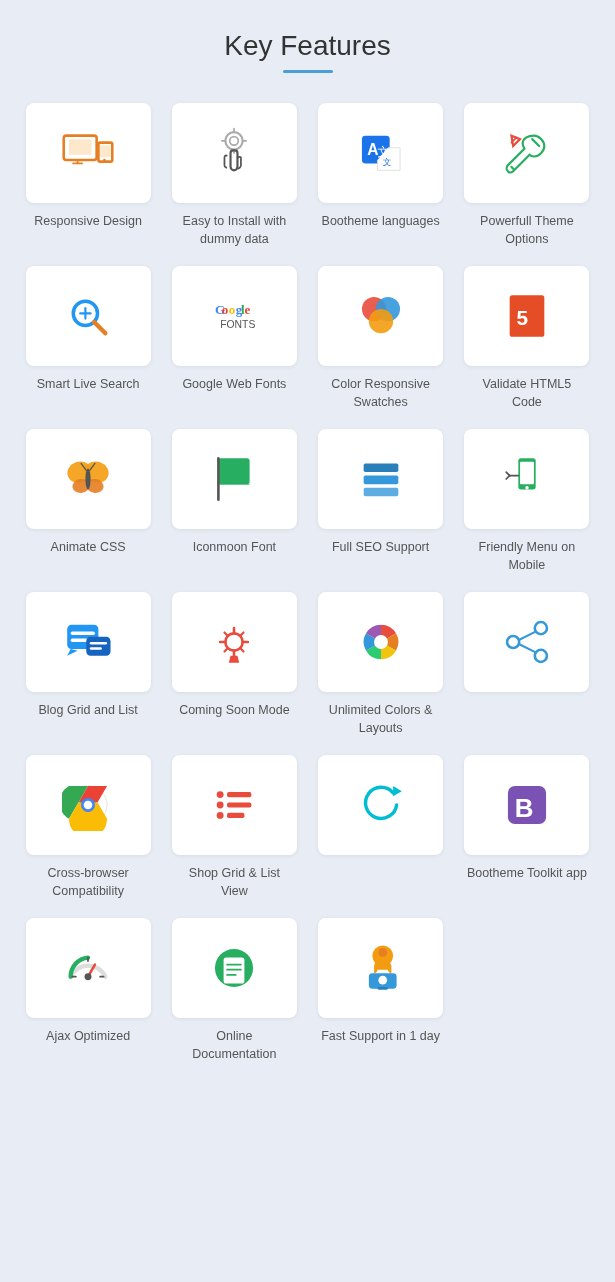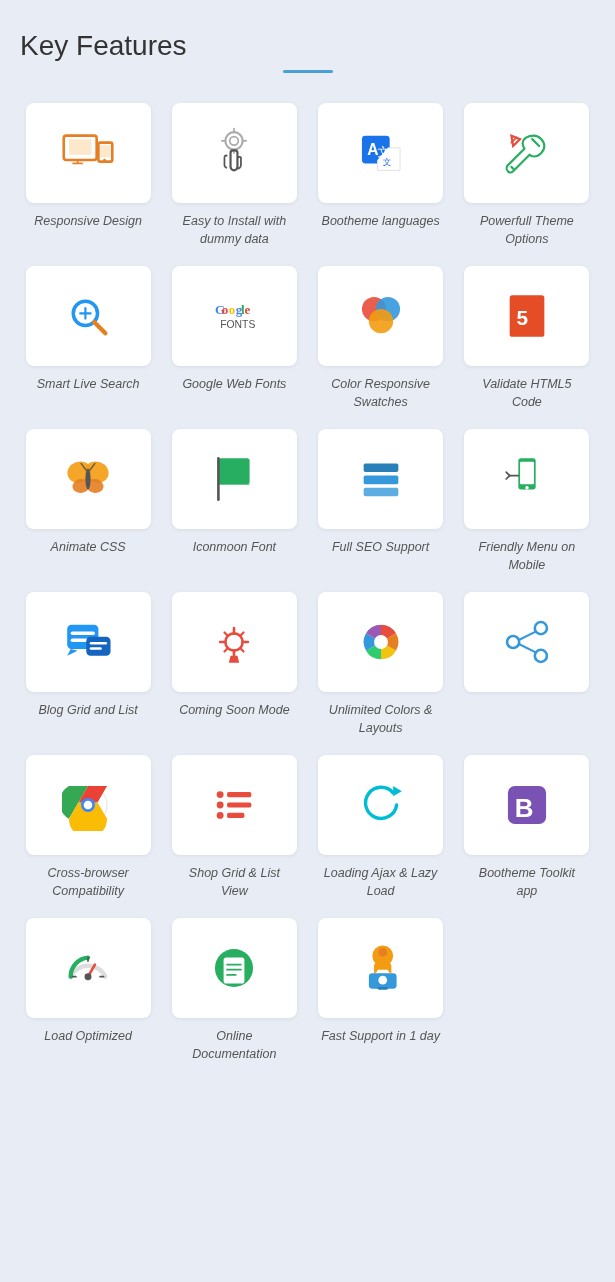--- a/index.html
+++ b/index.html
@@ -4,21 +4,21 @@
   <style>
     * { box-sizing: border-box; margin: 0; padding: 0; }
     body {
       background-color: #e8edf5;
       font-family: Arial, sans-serif;
       width: 615px;
       min-height: 1282px;
       padding: 30px 20px 40px;
     }
     .page-title {
-      text-align: left;
+      text-align: center;
       font-size: 28px;
       color: #333;
       margin-bottom: 8px;
       font-weight: 300;
     }
     .page-title strong {
       font-weight: 900;
     }
     .title-underline {
       width: 50px;
@@ -47,21 +47,20 @@
       align-items: center;
       justify-content: center;
       margin-bottom: 10px;
       box-shadow: 0 1px 4px rgba(0,0,0,0.07);
     }
     .feature-label {
       font-size: 12.5px;
       color: #555;
       line-height: 1.4;
       max-width: 120px;
-      font-style: italic;
     }
     
     .icon-box svg {
       width: 52px;
       height: 52px;
     }
   </style>
 </head>
 <body>
 
@@ -310,22 +309,20 @@
       <div class="feature-label">Shop Grid &amp;
 List View</div>
     </div>
     <div class="feature-item">
       <div class="icon-box">
         <svg viewBox="0 0 60 60" xmlns="http://www.w3.org/2000/svg">
       <path d="M44 16 A18 18 0 1 0 48 30" fill="none" stroke="#00bcd4" stroke-width="4" stroke-linecap="round"></path>
       <polygon points="44,8 44,20 54,14" fill="#00bcd4"></polygon>
     </svg>
       </div>
-      <div class="feature-label">Loading
-Ajax &amp; Lazy Load</div>
     </div>
     <div class="feature-item">
       <div class="icon-box">
         <svg viewBox="0 0 60 60" xmlns="http://www.w3.org/2000/svg">
       <rect x="8" y="8" width="44" height="44" rx="8" fill="#7952b3"></rect>
       <text x="16" y="44" font-size="30" font-family="Arial" font-weight="bold" fill="white">B</text>
     </svg>
       </div>
       <div class="feature-label">Bootheme
 Toolkit app</div>
@@ -335,21 +332,21 @@
         <svg viewBox="0 0 60 60" xmlns="http://www.w3.org/2000/svg">
       <path d="M10 40 A22 22 0 0 1 50 40" fill="none" stroke="#ddd" stroke-width="5" stroke-linecap="round"></path>
       <path d="M10 40 A22 22 0 0 1 30 18" fill="none" stroke="#27ae60" stroke-width="5" stroke-linecap="round"></path>
       <line x1="30" y1="40" x2="38" y2="26" stroke="#e74c3c" stroke-width="3" stroke-linecap="round"></line>
       <circle cx="30" cy="40" r="4" fill="#555"></circle>
       <line x1="12" y1="40" x2="16" y2="40" stroke="#555" stroke-width="2" stroke-linecap="round"></line>
       <line x1="44" y1="40" x2="48" y2="40" stroke="#555" stroke-width="2" stroke-linecap="round"></line>
       <line x1="30" y1="18" x2="30" y2="22" stroke="#555" stroke-width="2" stroke-linecap="round"></line>
     </svg>
       </div>
-      <div class="feature-label">Load
+      <div class="feature-label">Ajax
 Optimized</div>
     </div>
     <div class="feature-item">
       <div class="icon-box">
         <svg viewBox="0 0 60 60" xmlns="http://www.w3.org/2000/svg">
       <circle cx="30" cy="30" r="22" fill="#27ae60"></circle>
       <rect x="18" y="18" width="24" height="30" rx="3" fill="white"></rect>
       <line x1="22" y1="26" x2="38" y2="26" stroke="#27ae60" stroke-width="2" stroke-linecap="round"></line>
       <line x1="22" y1="32" x2="38" y2="32" stroke="#27ae60" stroke-width="2" stroke-linecap="round"></line>
       <line x1="22" y1="38" x2="32" y2="38" stroke="#27ae60" stroke-width="2" stroke-linecap="round"></line>

